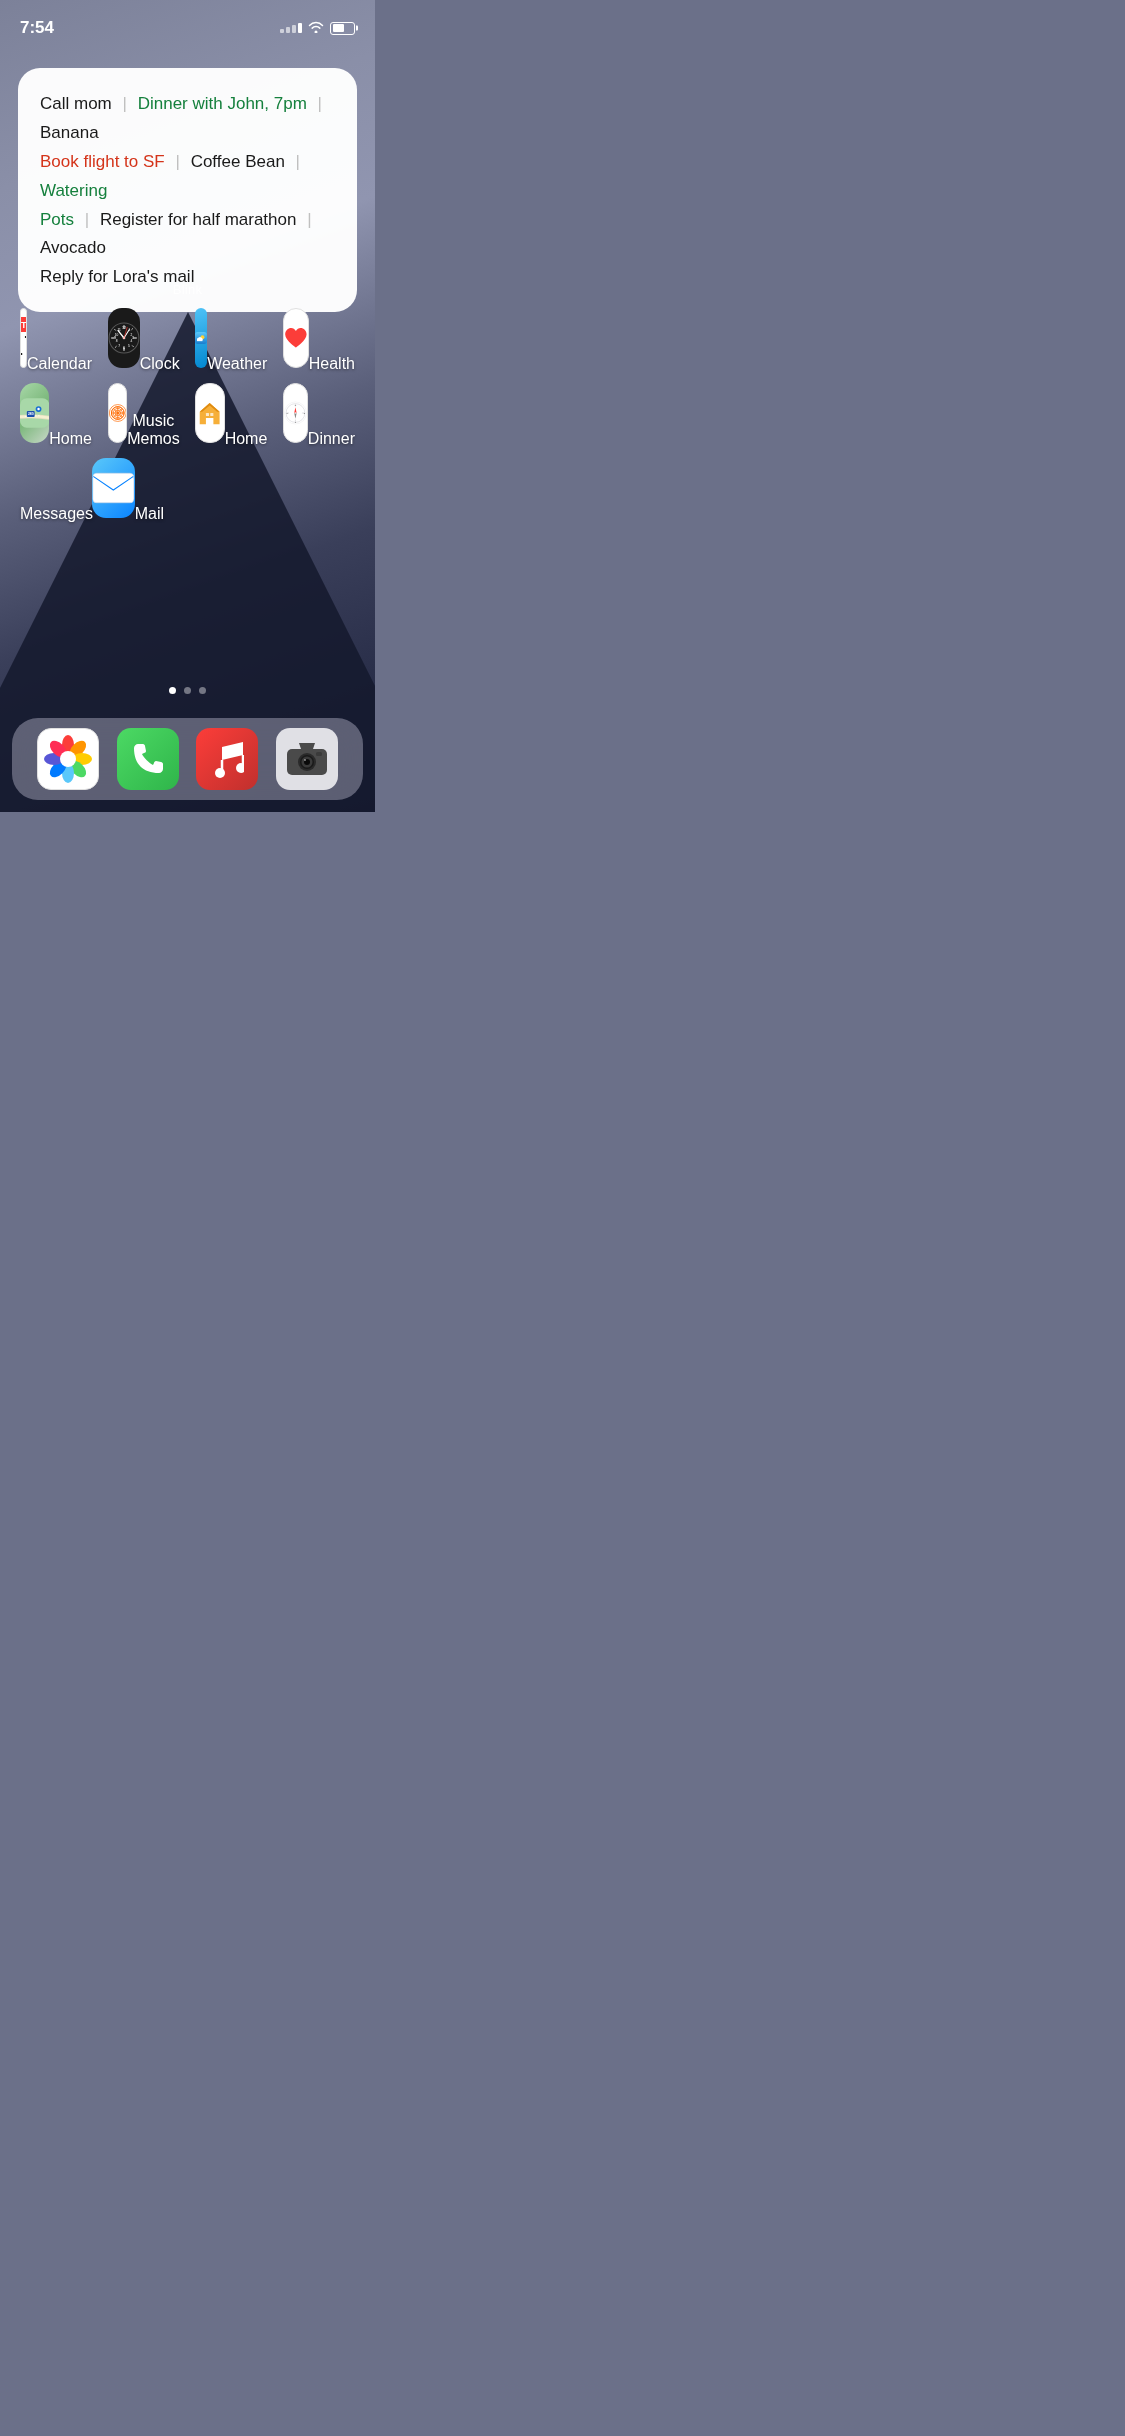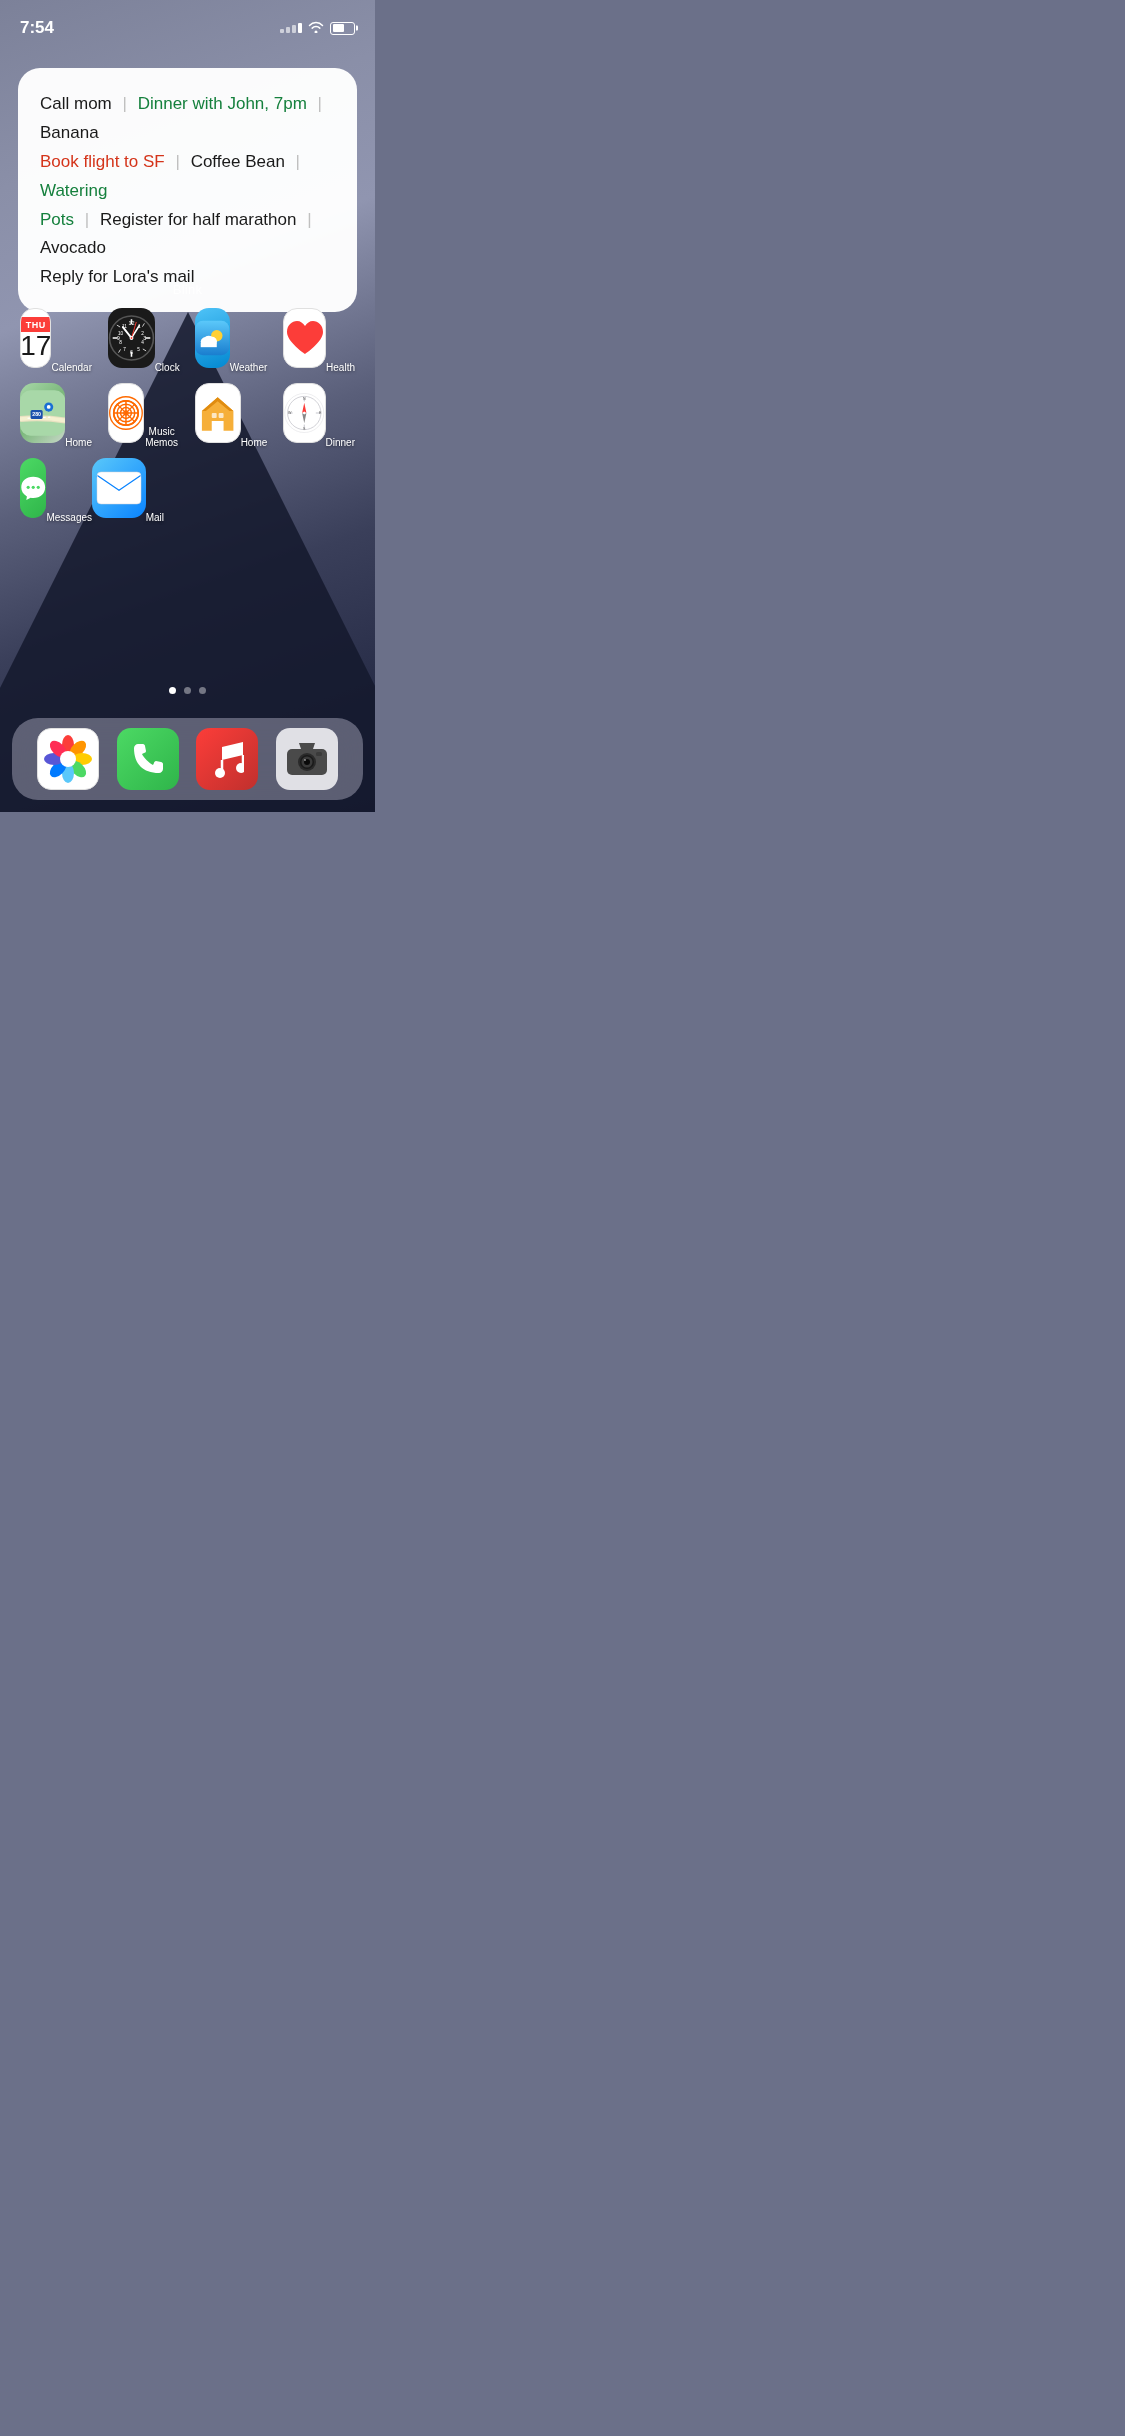--- a/index.html
+++ b/index.html
@@ -174,21 +174,21 @@
       border-radius: 14px;
       margin-bottom: 5px;
       display: flex;
       align-items: center;
       justify-content: center;
       overflow: hidden;
     }
 
     .app-label {
       color: white;
-      font-size: 10px;
+      font-size: 16px;
       text-align: center;
       text-shadow: 0 1px 3px rgba(0,0,0,0.5);
     }
 
     
     .icon-calendar {
       background: white;
       flex-direction: column;
     }
 

